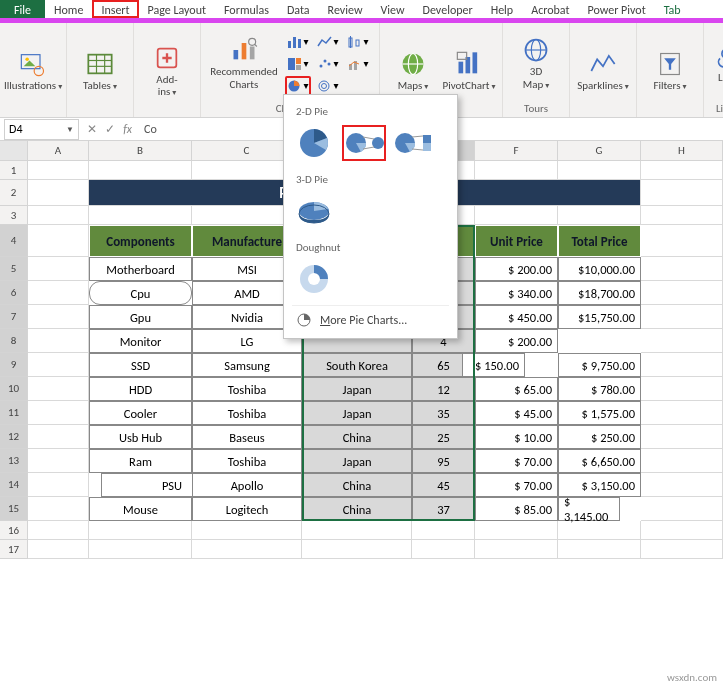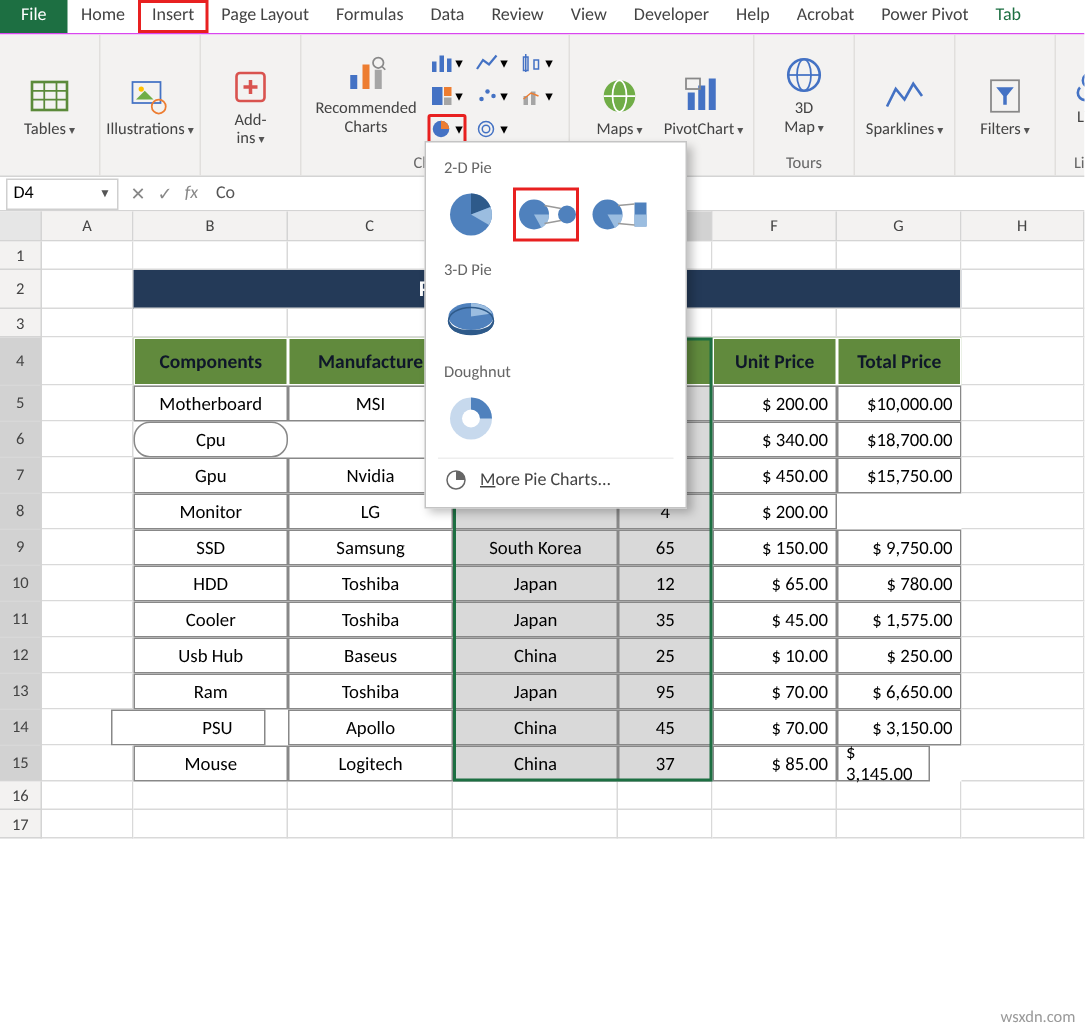--- a/index.html
+++ b/index.html
@@ -1,19 +1,19 @@
 <!DOCTYPE html>
 <html><head>
 <meta charset="utf-8">
 <style>
   * { box-sizing: border-box; }
   body { margin: 0; font-family: "Segoe UI", Calibri, sans-serif; font-size: 12px; background: #fff; overflow: hidden; width: 723px; height: 688px; }
   
   
-  .tabs { display: flex; height: 23px; border-bottom: 1px solid #d946ef; background: #fff; }
+  .tabs { display: flex; height: 23px; border-bottom: 5px solid #d946ef; background: #fff; }
   .tab { padding: 3px 9px; cursor: pointer; font-size: 12px; color: #444; }
   .tab.file { background: #1d6f42; color: #fff; padding: 3px 14px; }
   .tab.highlighted { border: 2px solid #e82020; padding: 1px 7px; }
 
   
   .ribbon { display: flex; height: 95px; border-bottom: 1px solid #d4d4d4; background: #f3f2f1; position: relative; }
   .group { display: flex; flex-direction: column; align-items: center; justify-content: space-between; padding: 4px 8px 2px 8px; border-right: 1px solid #e1dfdd; height: 100%; }
   .group-body { display: flex; align-items: center; justify-content: center; flex: 1; gap: 6px;}
   .group-label { font-size: 11px; color: #666; margin-top: 2px; }
   .big-btn { display: flex; flex-direction: column; align-items: center; justify-content: center; width: 50px; cursor: pointer; gap: 2px; }
@@ -82,40 +82,40 @@
   <div class="tab">Acrobat</div>
   <div class="tab">Power Pivot</div>
   <div class="tab" style="color:#1d6f42">Tab</div>
 </div>
 
 <div class="ribbon">
   <div class="group">
     <div class="group-body">
       <div class="big-btn">
         <svg class="ic" viewBox="0 0 24 24">
+            <rect x="2" y="4" width="16" height="12" fill="none" stroke="#4472c4"></rect>
+            <circle cx="7" cy="8" r="1.5" fill="#ffc000"></circle>
+            <path d="M4 14 L9 9 L14 14 Z" fill="#70ad47"></path>
+            <circle cx="17" cy="18" r="4" fill="none" stroke="#ed7d31"></circle>
+          </svg>
+        <span class="lbl drop">Illustrations</span>
+      </div>
+    </div>
+  </div>
+  <div class="group">
+    <div class="group-body">
+      <div class="big-btn">
+        <svg class="ic" viewBox="0 0 24 24">
             <rect x="2" y="4" width="20" height="16" fill="none" stroke="#5b8a3a" stroke-width="1.5"></rect>
             <line x1="2" y1="9" x2="22" y2="9" stroke="#5b8a3a"></line>
             <line x1="2" y1="14" x2="22" y2="14" stroke="#5b8a3a"></line>
             <line x1="9" y1="4" x2="9" y2="20" stroke="#5b8a3a"></line>
             <line x1="16" y1="4" x2="16" y2="20" stroke="#5b8a3a"></line>
           </svg>
         <span class="lbl drop">Tables</span>
-      </div>
-    </div>
-  </div>
-  <div class="group">
-    <div class="group-body">
-      <div class="big-btn">
-        <svg class="ic" viewBox="0 0 24 24">
-            <rect x="2" y="4" width="16" height="12" fill="none" stroke="#4472c4"></rect>
-            <circle cx="7" cy="8" r="1.5" fill="#ffc000"></circle>
-            <path d="M4 14 L9 9 L14 14 Z" fill="#70ad47"></path>
-            <circle cx="17" cy="18" r="4" fill="none" stroke="#ed7d31"></circle>
-          </svg>
-        <span class="lbl drop">Illustrations</span>
       </div>
     </div>
   </div>
   <div class="group">
     <div class="group-body">
       <div class="big-btn">
         <svg class="ic" viewBox="0 0 24 24">
             <rect x="4" y="4" width="16" height="16" rx="2" fill="none" stroke="#d9534f" stroke-width="1.5"></rect>
             <path d="M12 8 v8 M8 12 h8" stroke="#d9534f" stroke-width="2"></path>
           </svg>
@@ -349,20 +349,21 @@
       <div class="cell " style="left: 0px; top: 96px; width: 61px; height: 24px;"></div>
       <div class="cell datacell center" style="left: 61px; top: 96px; width: 103px; height: 24px;">Motherboard</div>
       <div class="cell datacell center" style="left: 164px; top: 96px; width: 110px; height: 24px;">MSI</div>
       <div class="cell datacell selrange center" style="left: 274px; top: 96px; width: 110px; height: 24px;"></div>
       <div class="cell datacell selrange center" style="left: 384px; top: 96px; width: 63px; height: 24px;">0</div>
       <div class="cell datacell right" style="left: 447px; top: 96px; width: 83px; height: 24px;">$   200.00</div>
       <div class="cell datacell right" style="left: 530px; top: 96px; width: 83px; height: 24px;">$10,000.00</div>
       <div class="cell " style="left: 613px; top: 96px; width: 82px; height: 24px;"></div>
       <div class="cell " style="left: 0px; top: 120px; width: 61px; height: 24px;"></div>
       <div class="cell datacell center" style="left: 61px; top: 120px; width: 103px; height: 24px; border-radius: 11px;">Cpu</div>
+      <div class="cell datacell center" style="left: 164px; top: 120px; width: 110px; height: 24px;">AMD</div>
       <div class="cell datacell selrange center" style="left: 274px; top: 120px; width: 110px; height: 24px;"></div>
       <div class="cell datacell selrange center" style="left: 384px; top: 120px; width: 63px; height: 24px;">5</div>
       <div class="cell datacell right" style="left: 447px; top: 120px; width: 83px; height: 24px;">$   340.00</div>
       <div class="cell datacell right" style="left: 530px; top: 120px; width: 83px; height: 24px;">$18,700.00</div>
       <div class="cell " style="left: 613px; top: 120px; width: 82px; height: 24px;"></div>
       <div class="cell " style="left: 0px; top: 144px; width: 61px; height: 24px;"></div>
       <div class="cell datacell center" style="left: 61px; top: 144px; width: 103px; height: 24px;">Gpu</div>
       <div class="cell datacell center" style="left: 164px; top: 144px; width: 110px; height: 24px;">Nvidia</div>
       <div class="cell datacell selrange center" style="left: 274px; top: 144px; width: 110px; height: 24px;"></div>
       <div class="cell datacell selrange center" style="left: 384px; top: 144px; width: 63px; height: 24px;">5</div>
@@ -374,21 +375,21 @@
       <div class="cell datacell center" style="left: 164px; top: 168px; width: 110px; height: 24px;">LG</div>
       <div class="cell datacell selrange center" style="left: 274px; top: 168px; width: 110px; height: 24px;"></div>
       <div class="cell datacell selrange center" style="left: 384px; top: 168px; width: 63px; height: 24px;">4</div>
       <div class="cell datacell right" style="left: 447px; top: 168px; width: 83px; height: 24px;">$   200.00</div>
       <div class="cell " style="left: 613px; top: 168px; width: 82px; height: 24px;"></div>
       <div class="cell " style="left: 0px; top: 192px; width: 61px; height: 24px;"></div>
       <div class="cell datacell center" style="left: 61px; top: 192px; width: 103px; height: 24px;">SSD</div>
       <div class="cell datacell center" style="left: 164px; top: 192px; width: 110px; height: 24px;">Samsung</div>
       <div class="cell datacell selrange center" style="left: 274px; top: 192px; width: 110px; height: 24px; text-align: right;">South Korea</div>
       <div class="cell datacell selrange center" style="left: 384px; top: 192px; width: 63px; height: 24px;">65</div>
-      <div class="cell datacell right" style="left: 447px; top: 192px; width: 83px; height: 24px;">$   150.00</div>
+      <div class="cell datacell right" style="left: 434px; top: 192px; width: 63px; height: 24px;">$   150.00</div>
       <div class="cell datacell right" style="left: 530px; top: 192px; width: 83px; height: 24px;">$  9,750.00</div>
       <div class="cell " style="left: 613px; top: 192px; width: 82px; height: 24px;"></div>
       <div class="cell " style="left: 0px; top: 216px; width: 61px; height: 24px;"></div>
       <div class="cell datacell center" style="left: 61px; top: 216px; width: 103px; height: 24px;">HDD</div>
       <div class="cell datacell center" style="left: 164px; top: 216px; width: 110px; height: 24px;">Toshiba</div>
       <div class="cell datacell selrange center" style="left: 274px; top: 216px; width: 110px; height: 24px;">Japan</div>
       <div class="cell datacell selrange center" style="left: 384px; top: 216px; width: 63px; height: 24px;">12</div>
       <div class="cell datacell right" style="left: 447px; top: 216px; width: 83px; height: 24px;">$     65.00</div>
       <div class="cell datacell right" style="left: 530px; top: 216px; width: 83px; height: 24px;">$     780.00</div>
       <div class="cell " style="left: 613px; top: 216px; width: 82px; height: 24px;"></div>
@@ -410,21 +411,21 @@
       <div class="cell " style="left: 613px; top: 264px; width: 82px; height: 24px;"></div>
       <div class="cell " style="left: 0px; top: 288px; width: 61px; height: 24px;"></div>
       <div class="cell datacell center" style="left: 61px; top: 288px; width: 103px; height: 24px;">Ram</div>
       <div class="cell datacell center" style="left: 164px; top: 288px; width: 110px; height: 24px;">Toshiba</div>
       <div class="cell datacell selrange center" style="left: 274px; top: 288px; width: 110px; height: 24px;">Japan</div>
       <div class="cell datacell selrange center" style="left: 384px; top: 288px; width: 63px; height: 24px;">95</div>
       <div class="cell datacell right" style="left: 447px; top: 288px; width: 83px; height: 24px;">$     70.00</div>
       <div class="cell datacell right" style="left: 530px; top: 288px; width: 83px; height: 24px;">$  6,650.00</div>
       <div class="cell " style="left: 613px; top: 288px; width: 82px; height: 24px;"></div>
       <div class="cell " style="left: 0px; top: 312px; width: 61px; height: 24px;"></div>
-      <div class="cell datacell center" style="left: 46px; top: 312px; width: 103px; height: 24px; padding-left: 44px;">PSU</div>
+      <div class="cell datacell center" style="left: 73px; top: 312px; width: 103px; height: 24px; padding-left: 44px;">PSU</div>
       <div class="cell datacell center" style="left: 164px; top: 312px; width: 110px; height: 24px;">Apollo</div>
       <div class="cell datacell selrange center" style="left: 274px; top: 312px; width: 110px; height: 24px;">China</div>
       <div class="cell datacell selrange center" style="left: 384px; top: 312px; width: 63px; height: 24px;">45</div>
       <div class="cell datacell right" style="left: 447px; top: 312px; width: 83px; height: 24px;">$     70.00</div>
       <div class="cell datacell right" style="left: 530px; top: 312px; width: 83px; height: 24px;">$  3,150.00</div>
       <div class="cell " style="left: 613px; top: 312px; width: 82px; height: 24px;"></div>
       <div class="cell " style="left: 0px; top: 336px; width: 61px; height: 24px;"></div>
       <div class="cell datacell center" style="left: 61px; top: 336px; width: 103px; height: 24px;">Mouse</div>
       <div class="cell datacell center" style="left: 164px; top: 336px; width: 110px; height: 24px;">Logitech</div>
       <div class="cell datacell selrange center" style="left: 274px; top: 336px; width: 110px; height: 24px;">China</div>

